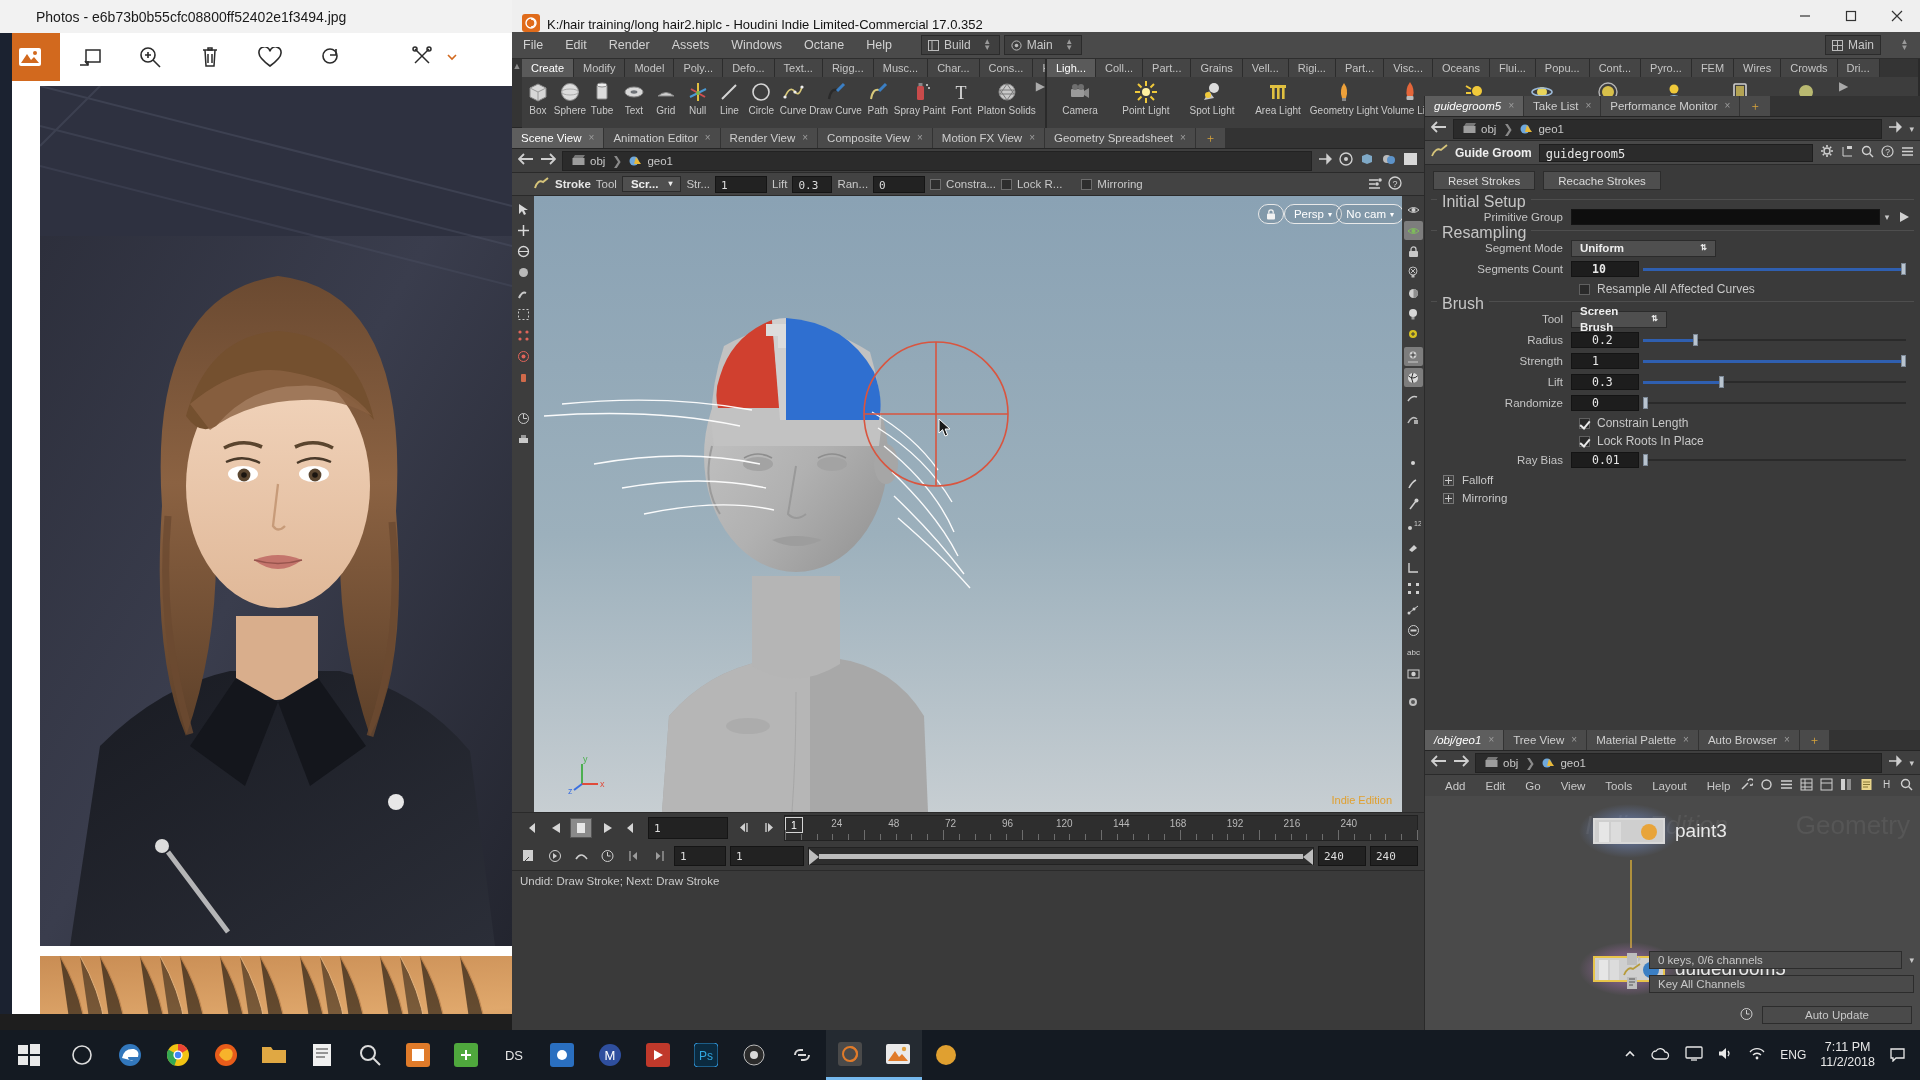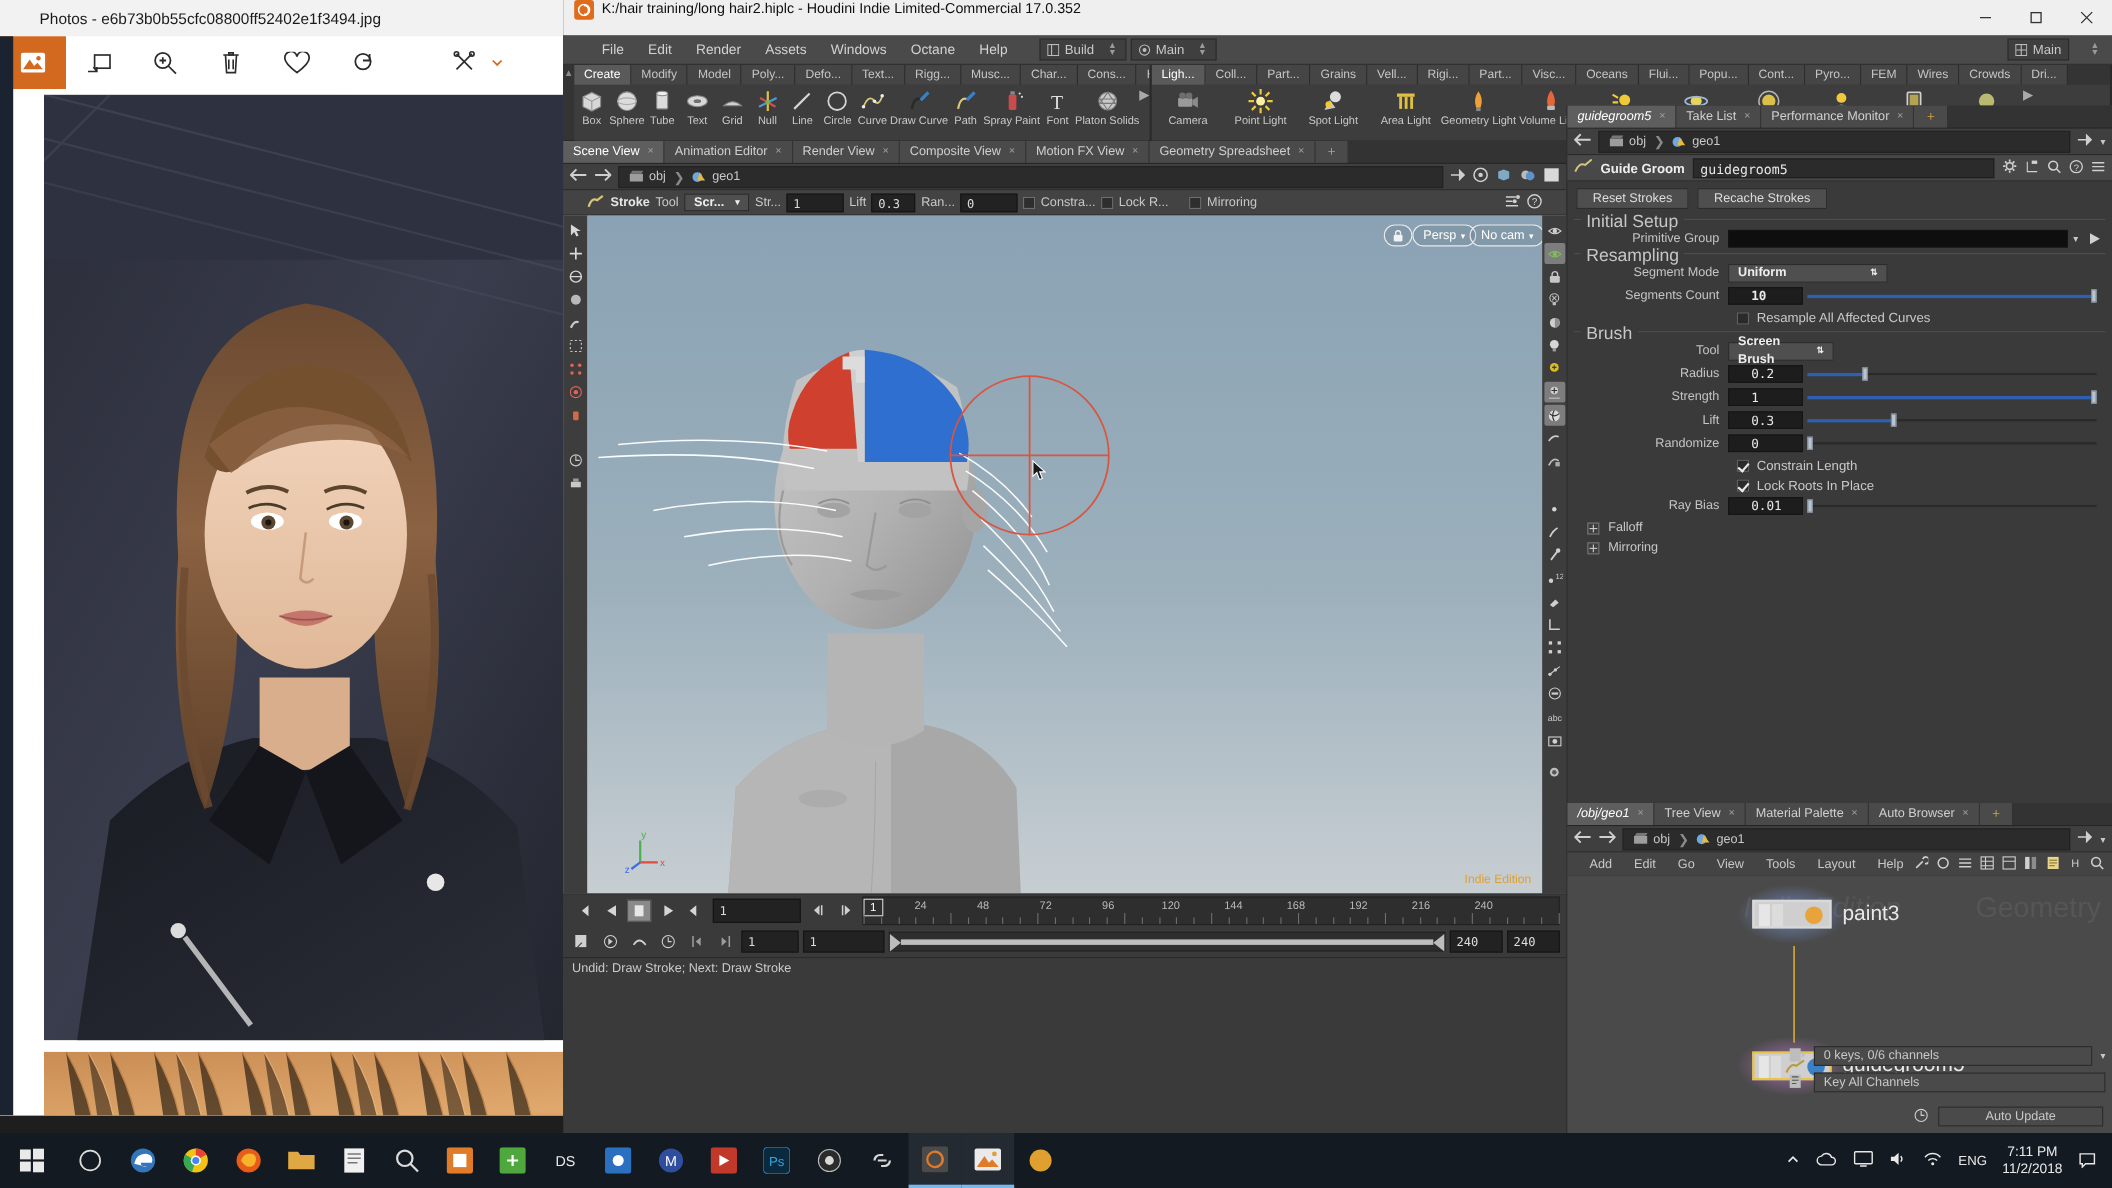--- a/index.html
+++ b/index.html
@@ -20,29 +20,29 @@
   .photos-canvas { position:absolute; left:0; top:81px; width:512px; height:933px;
      background:#ffffff; overflow:hidden; }
   .photo-img { position:absolute; left:40px; top:5px; width:472px; height:860px; overflow:hidden; }
   .photo-strip-bottom { position:absolute; left:40px; top:875px; width:472px; height:139px; overflow:hidden; }
   .photos-left-edge { position:absolute; left:0; top:81px; width:40px; height:933px; background:#fff;}
   .photos-darkstrip { position:absolute; left:0; top:33px; width:12px; height:981px; background:#1b2230; }
 
   
   .hou { position:absolute; left:512px; top:0; width:1408px; height:1030px;
      background:#3a3a3a; color:#c8c8c8; font-size:12px; }
-  .hou-title { height:32px; background:#efefef; color:#111; display:flex; align-items:flex-start;
+  .hou-title { height:32px; background:#efefef; color:#111; display:flex; align-items:flex-end;
      padding-left:10px; font-size:13px; position:relative; }
   .hou-title .wbtns { position:absolute; right:0; top:0; height:32px; display:flex; }
   .wbtn { width:46px; height:32px; display:flex; align-items:center; justify-content:center; color:#333; }
   .hou-logo { width:18px; height:18px; border-radius:3px; background:#e06b1a; margin-right:7px;
      display:flex; align-items:center; justify-content:center; }
 
   .menubar { height:27px; background:#4a4a4a; display:flex; align-items:center;
-     border-bottom:1px solid #2e2e2e;padding-left:24px; }
+     border-bottom:1px solid #2e2e2e; }
   .menubar .mi { padding:0 11px; line-height:27px; font-size:12.5px; color:#d2d2d2; }
   .menubar .sep { width:14px; }
   .desk-chip { display:flex; align-items:center; gap:5px; background:#3f3f3f; border:1px solid #2b2b2b;
      height:20px; padding:0 6px; margin-left:4px; }
   .spin { width:11px; height:18px; display:flex; flex-direction:column; justify-content:center;
      align-items:center; margin-left:6px; color:#9a9a9a; font-size:8px; line-height:6px;}
 
   
   .shelf-wrap { position:relative; height:69px; background:#3c3c3c; border-bottom:1px solid #262626; display:flex;}
   .shelf-set { position:relative; height:69px; border-right:2px solid #2a2a2a; overflow:hidden; }

